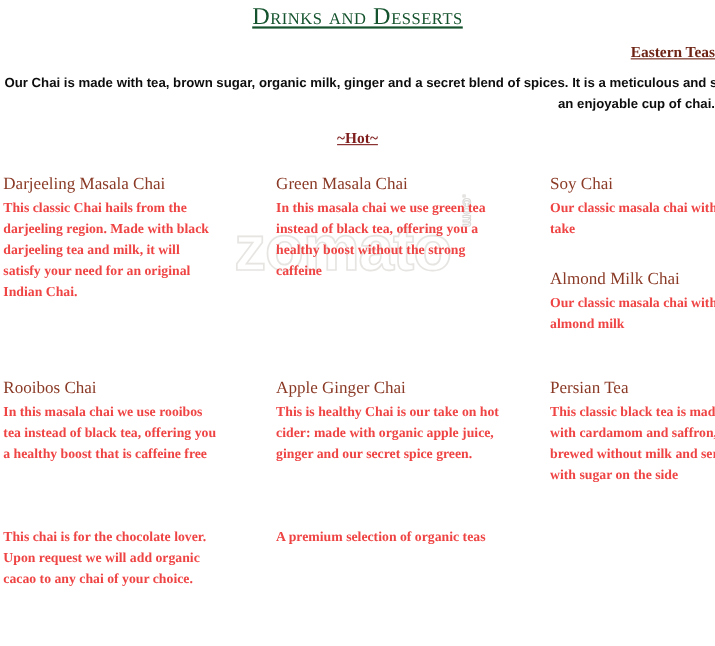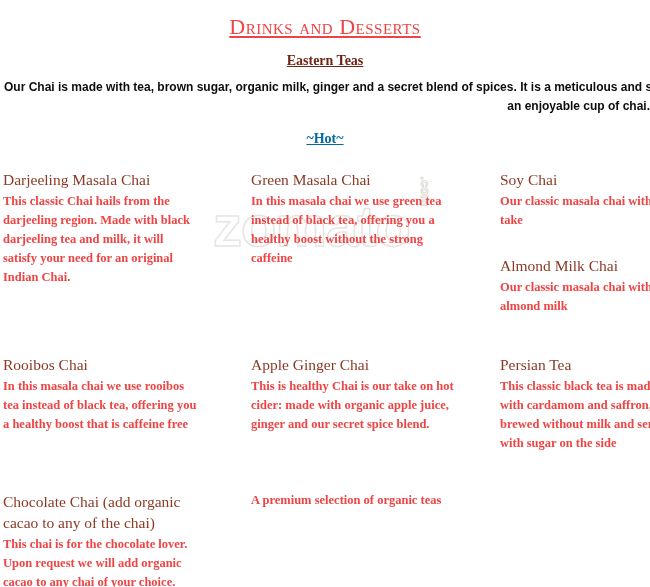--- a/index.html
+++ b/index.html
@@ -7,33 +7,33 @@
     position: relative;
     width: 650px;
     height: 587px;
     overflow: hidden;
     background: #ffffff;
     font-family: "Liberation Serif", serif;
     color: #191927;
   }
   
   .page-title {
-    margin: 14px 0 0 0;
+    margin: 2px 0 0 0;
     text-align: center;
     font-family: "Liberation Serif", serif;
     font-variant: small-caps;
     font-weight: 400;
     font-size: 22px;
     letter-spacing: 0.5px;
-    color: #ef4444;
+    color: #14532d;
     text-decoration: underline;
   }
   .section-title {
     margin: 13px 0 0 0;
-    text-align: center;
+    text-align: right;
     font-family: "Liberation Serif", serif;
     font-weight: 700;
     font-size: 14px;
     color: #6e2414;
     text-decoration: underline;
   }
   .intro {
     margin: 9px 0 0 0;
     font-family: "Liberation Sans", sans-serif;
     font-weight: 700;
@@ -43,21 +43,21 @@
   }
   .intro .line1 { white-space: nowrap; overflow: hidden; padding-left: 4px; }
   .intro .line2 { padding-left: 4px; text-align: right; }
   
   .subsection-label {
     margin: 15px 0 22px 0;
     text-align: center;
     font-family: "Liberation Serif", serif;
     font-weight: 700;
     font-size: 14px;
-    color: #0369a1;
+    color: #7f1d1d;
     text-decoration: underline;
   }
   
   .menu-row {
     display: grid;
     grid-template-columns: 232px 233px 185px;
     margin-bottom: 38px;
     gap: 16px;
   }
   .menu-cell { padding-left: 3px; }
@@ -155,35 +155,34 @@
     <div class="menu-row">
       <div class="menu-cell c1">
         <div class="menu-item">
           <div class="item-name">Rooibos Chai</div>
           <div class="item-desc">In this masala chai we use rooibos tea instead of black tea, offering you a healthy boost that is caffeine free</div>
         </div>
       </div>
       <div class="menu-cell c2">
         <div class="menu-item">
           <div class="item-name">Apple Ginger Chai</div>
-          <div class="item-desc">This is healthy Chai is our take on hot cider: made with organic apple juice, ginger and our secret spice blend.</div>
+          <div class="item-desc">This is healthy Chai is our take on hot cider: made with organic apple juice, ginger and our secret spice green.</div>
         </div>
       </div>
       <div class="menu-cell c3">
         <div class="menu-item">
           <div class="item-name">Persian Tea</div>
           <div class="item-desc">This classic black tea is made with cardamom and saffron, brewed without milk and served with sugar on the side</div>
         </div>
       </div>
     </div>
 
     <div class="menu-row">
       <div class="menu-cell c1">
         <div class="menu-item">
-          <div class="item-name">Chocolate Chai (add organic cacao to any of the chai)</div>
           <div class="item-desc">This chai is for the chocolate lover. Upon request we will add organic cacao to any chai of your choice.</div>
         </div>
       </div>
       <div class="menu-cell c2">
         <div class="menu-item">
           <div class="item-desc">A premium selection of organic teas</div>
         </div>
       </div>
       <div class="menu-cell c3"></div>
     </div>

